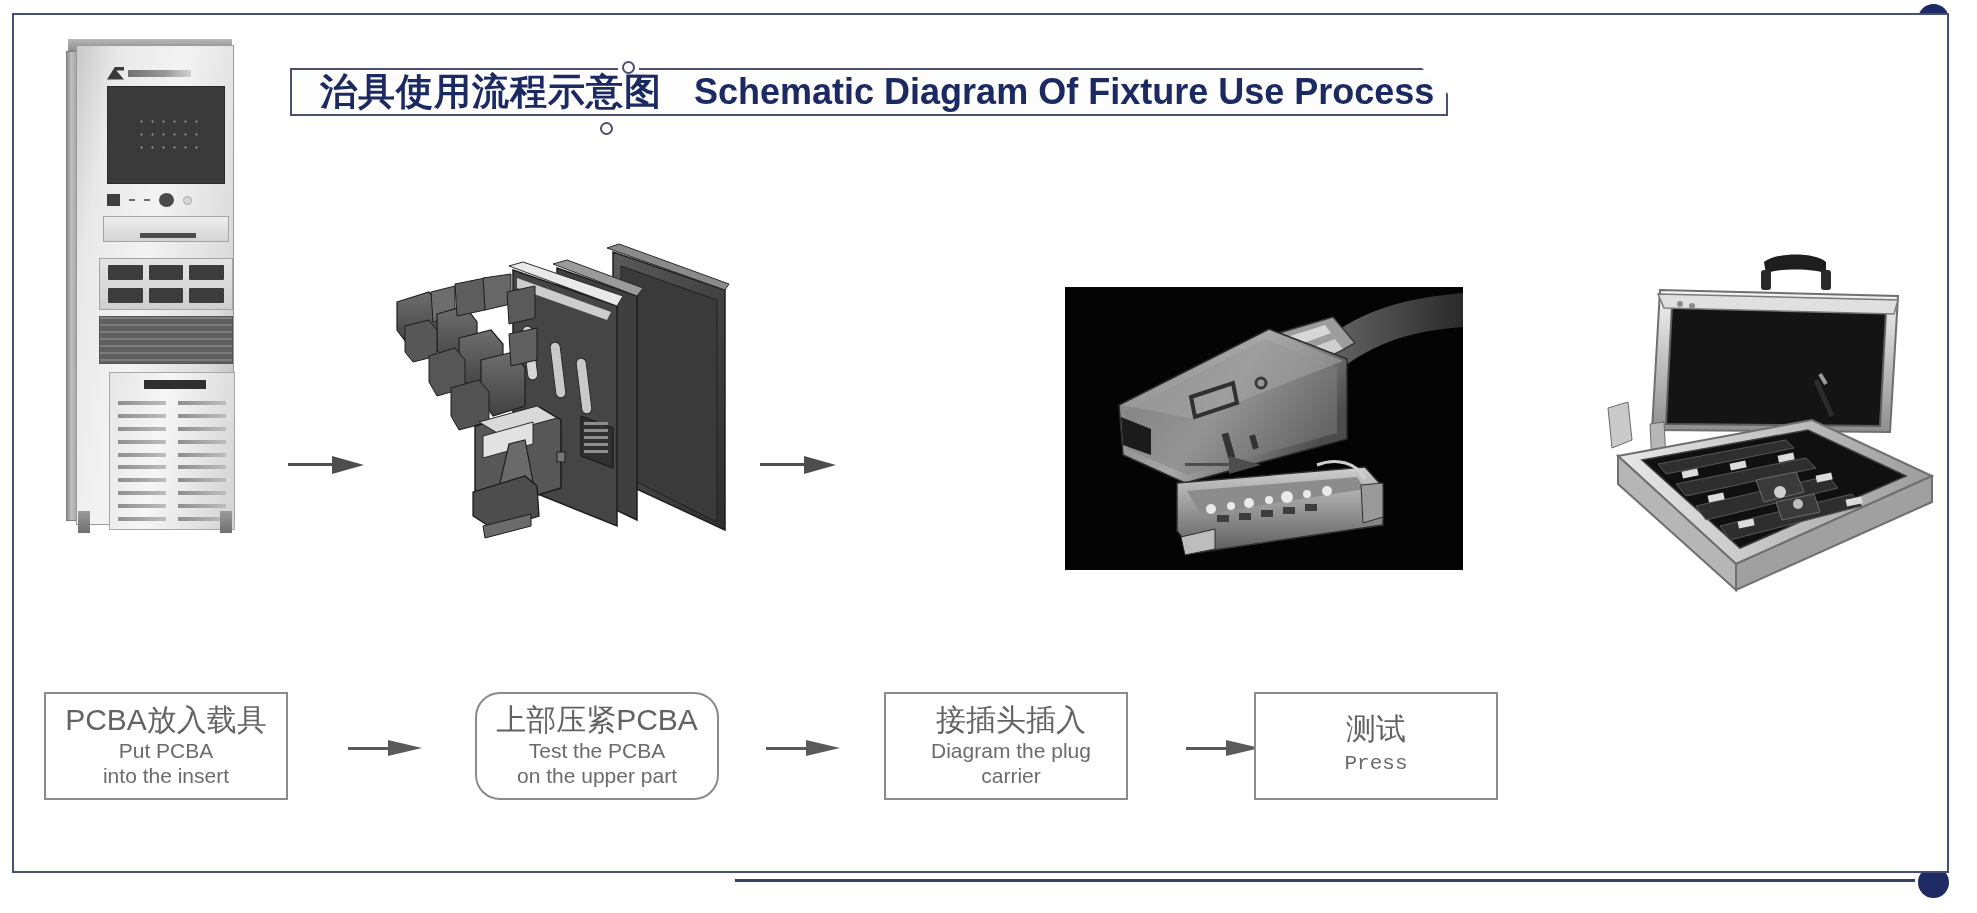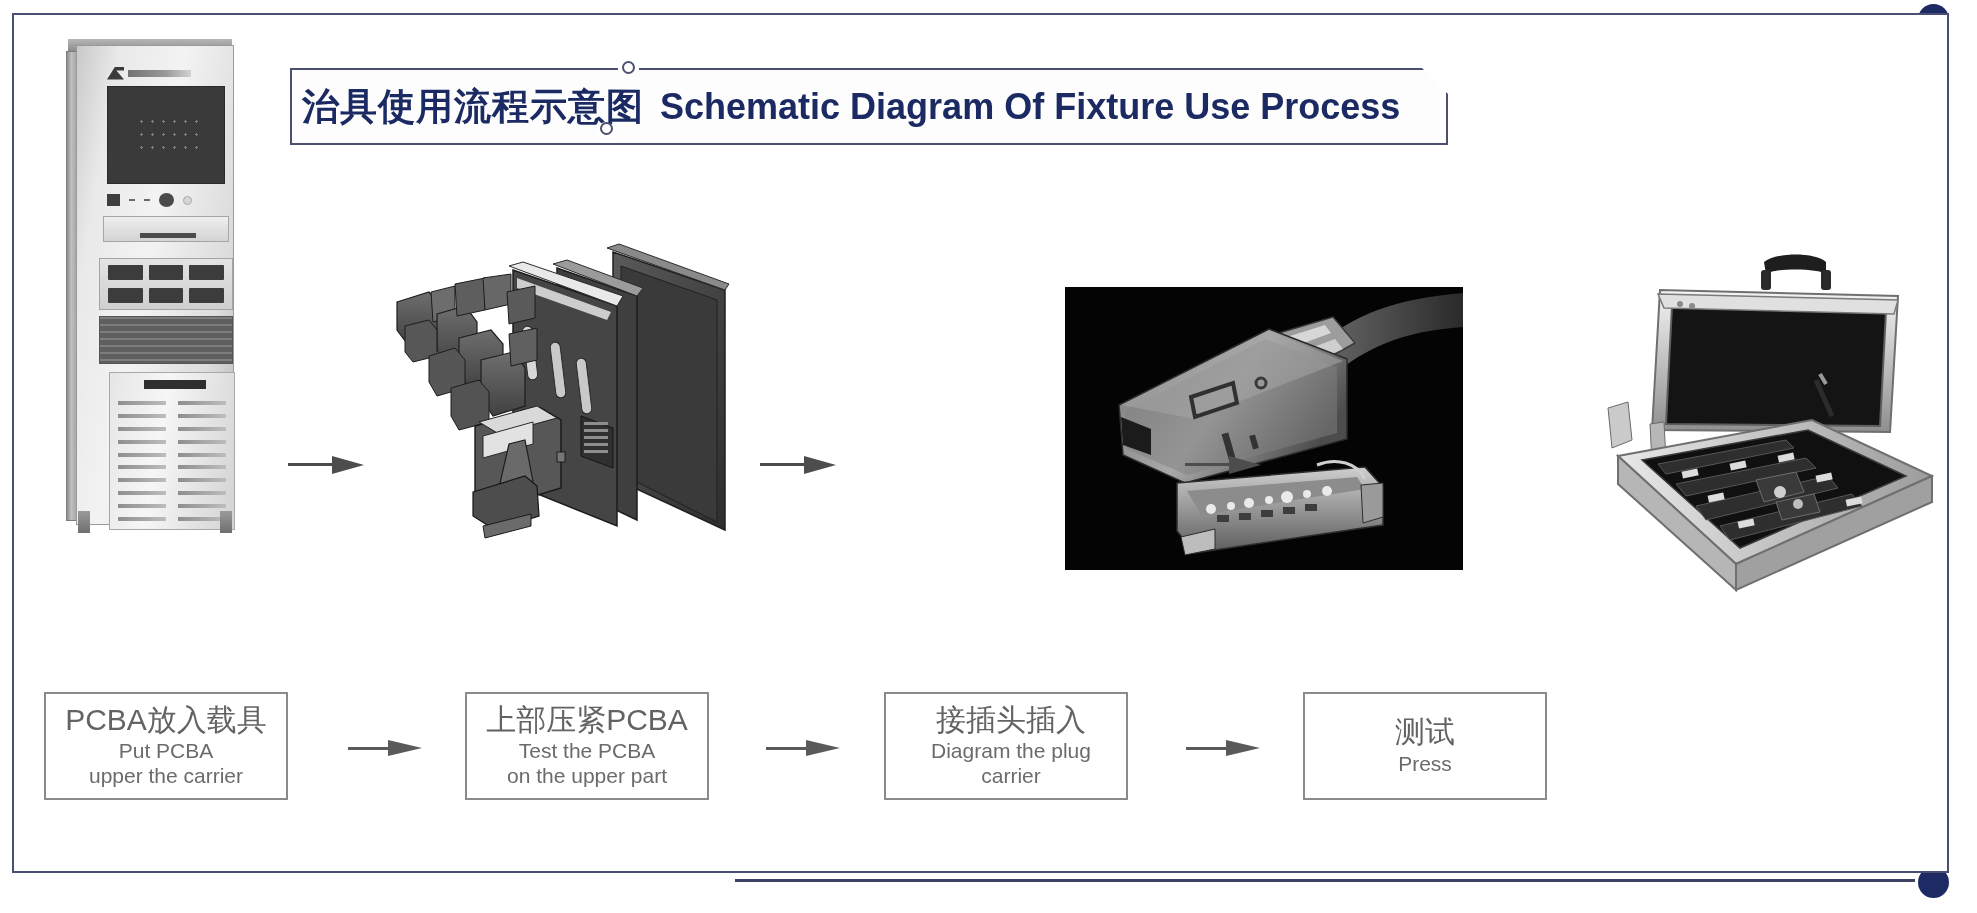--- a/index.html
+++ b/index.html
@@ -34,28 +34,29 @@
     left: 12px; top: 13px;
     width: 1937px; height: 860px;
     border: 2px solid #494e73;
     background: #ffffff;
   }
 
   
   .title-banner {
     position: absolute;
     left: 290px; top: 68px;
-    width: 1158px; height: 77px;
+    width: 1158px; height: 48px;
     border: 2px solid #4b5070;
     background: #fdfdfd;
     clip-path: polygon(0 0, calc(100% - 26px) 0, 100% 26px, 100% 100%, 0 100%);
     display: flex;
     align-items: center;
-    padding-left: 10px;
+    padding-left: 28px;
     overflow: hidden;
+    gap: 16px;
   }
   .title-banner .title-cn {
     font-size: 37px;
     font-weight: 700;
     color: #1c2a63;
     letter-spacing: 1px;
     white-space: nowrap;
   }
   .title-banner .title-en {
     font-size: 36px;
@@ -220,23 +221,23 @@
     border: 2px solid #8b8b8b;
     background: #fff;
     display: flex; flex-direction: column;
     align-items: center; justify-content: center;
     text-align: right;
     color: #5d5d5d;
   }
   .cap-box .cn { font-size: 30px; line-height: 1.05; margin-bottom: 4px; color: #636363; }
   .cap-box .en { font-size: 21px; line-height: 1.16; color: #6b6b6b; }
   .cap-box.b1 { left: 44px; }
-  .cap-box.b2 { left: 465px; }
+  .cap-box.b2 { left: 475px; border-radius: 25px; }
   .cap-box.b3 { left: 884px; padding-left: 10px; }
-  .cap-box.b4 { left: 1303px; }
+  .cap-box.b4 { left: 1254px; font-family: Liberation Mono, monospace; }
 
   .cap-arrow { position: absolute; top: 46px; width: 78px; height: 22px; }
   .cap-arrow.c1 { left: 348px; }
   .cap-arrow.c2 { left: 766px; }
   .cap-arrow.c3 { left: 1186px; }
   .cap-arrow .ln { position: absolute; left: 0; top: 9px; width: 54px; height: 3px; background: #5a5a5a; }
   .cap-arrow .hd {
     position: absolute; left: 40px; top: 2px;
     width: 0; height: 0;
     border-left: 34px solid #5a5a5a;
@@ -537,21 +538,21 @@
   <div class="banner-gap g-top"></div>
   <div class="banner-gap g-bottom"></div>
   <div class="banner-node n-top"></div>
   <div class="banner-node n-bottom"></div>
 
   <div class="caption-row">
 
     <div class="cap-box b1">
       <div class="cn">PCBA放入载具</div>
       <div class="en">Put PCBA</div>
-      <div class="en">upper the carrier</div>
+      <div class="en">into the insert</div>
     </div>
 
     <div class="cap-arrow c1">
       <div class="ln"></div>
       <div class="hd"></div>
     </div>
 
     <div class="cap-box b2">
       <div class="cn">上部压紧PCBA</div>
       <div class="en">Test the PCBA</div>

